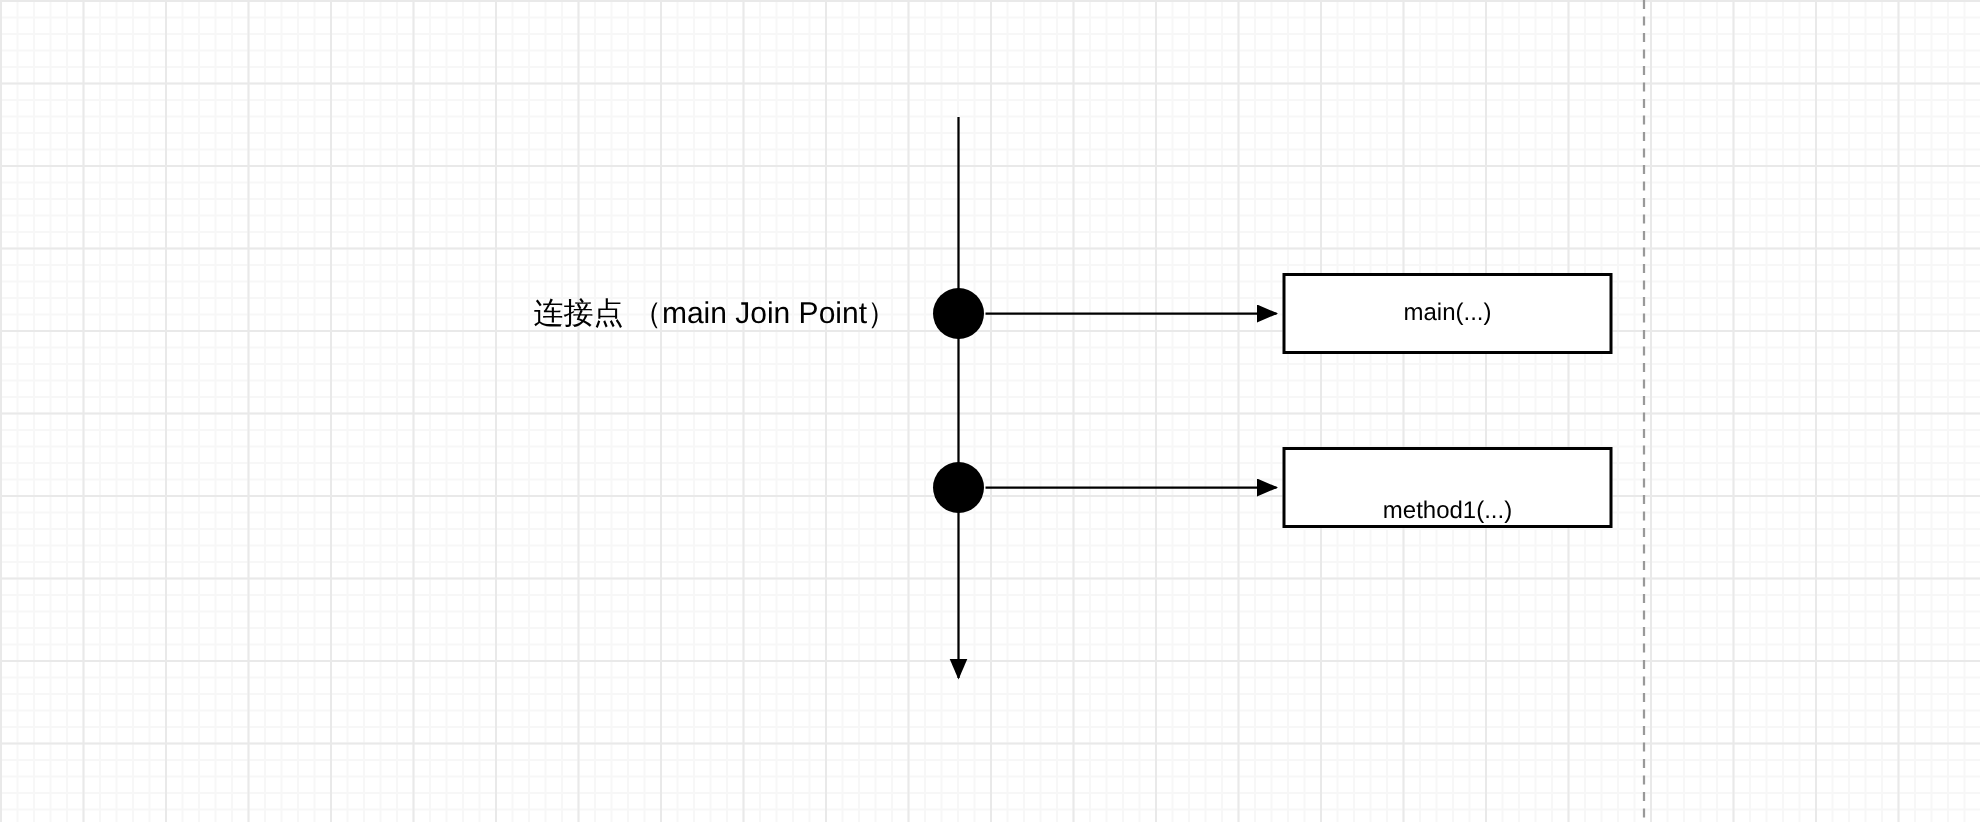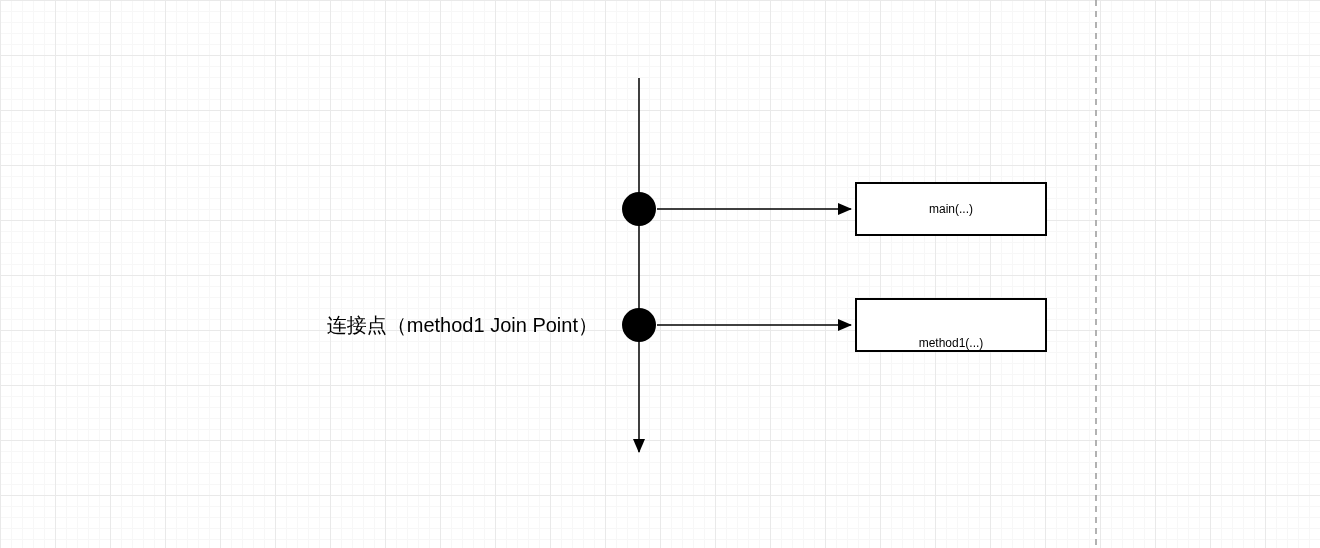--- a/index.html
+++ b/index.html
@@ -34,28 +34,28 @@
     font-size: 20px;
     color: #000000;
     white-space: nowrap;
     text-align: right;
   }
   .jp-label.label-1 { top: 195px; }
   .jp-label.label-2 { top: 311px; }
   .target-box {
     position: absolute;
     left: 855px;
-    width: 192px;
+    width: 220px;
     height: 54px;
     border: 2px solid #000000;
     background: #ffffff;
     display: flex;
     align-items: center;
     justify-content: center;
-    font-size: 12px;
+    font-size: 16px;
     color: #000000;
     white-space: nowrap;
   }
   .target-box.box-1 { top: 182px; }
   .target-box.box-2 { top: 298px; align-items: flex-end; }
 </style>
 </head>
 <body>
 
 <div class="canvas">
@@ -72,22 +72,22 @@
     <line x1="657" y1="209" x2="851" y2="209" stroke="#000000" stroke-width="1.5" marker-end="url(#arrowhead)"></line>
 
     <line x1="657" y1="325" x2="851" y2="325" stroke="#000000" stroke-width="1.5" marker-end="url(#arrowhead)"></line>
 
     <circle cx="639" cy="209" r="17" fill="#000000"></circle>
     <circle cx="639" cy="325" r="17" fill="#000000"></circle>
 
     <line x1="1096" y1="0" x2="1096" y2="548" stroke="#999999" stroke-width="1.5" stroke-dasharray="6 5"></line>
   </svg>
 
+  <div class="jp-label label-1">连接点 （main Join Point）</div>
 
-  <div class="jp-label label-2">连接点（method1 Join Point）</div>
 
   <div class="target-box box-1">
     <span>main(...)</span>
   </div>
 
   <div class="target-box box-2">
     <span>method1(...)</span>
   </div>
 
 </div>

